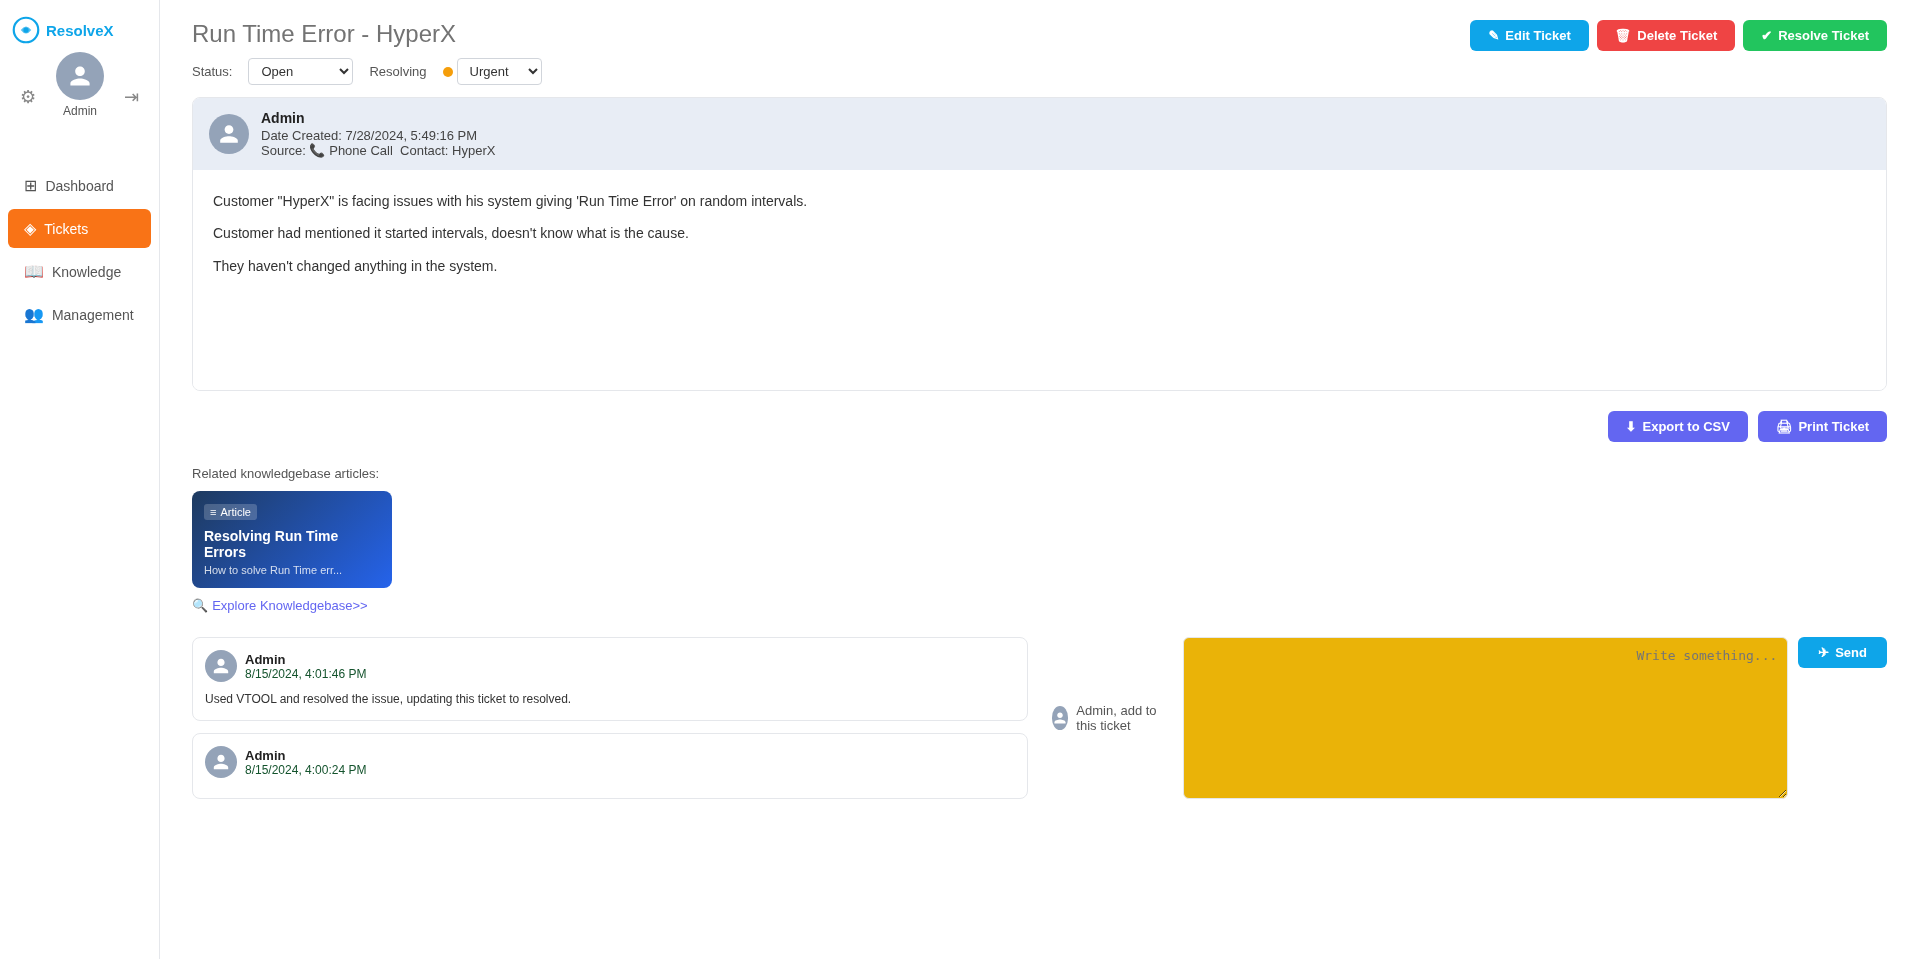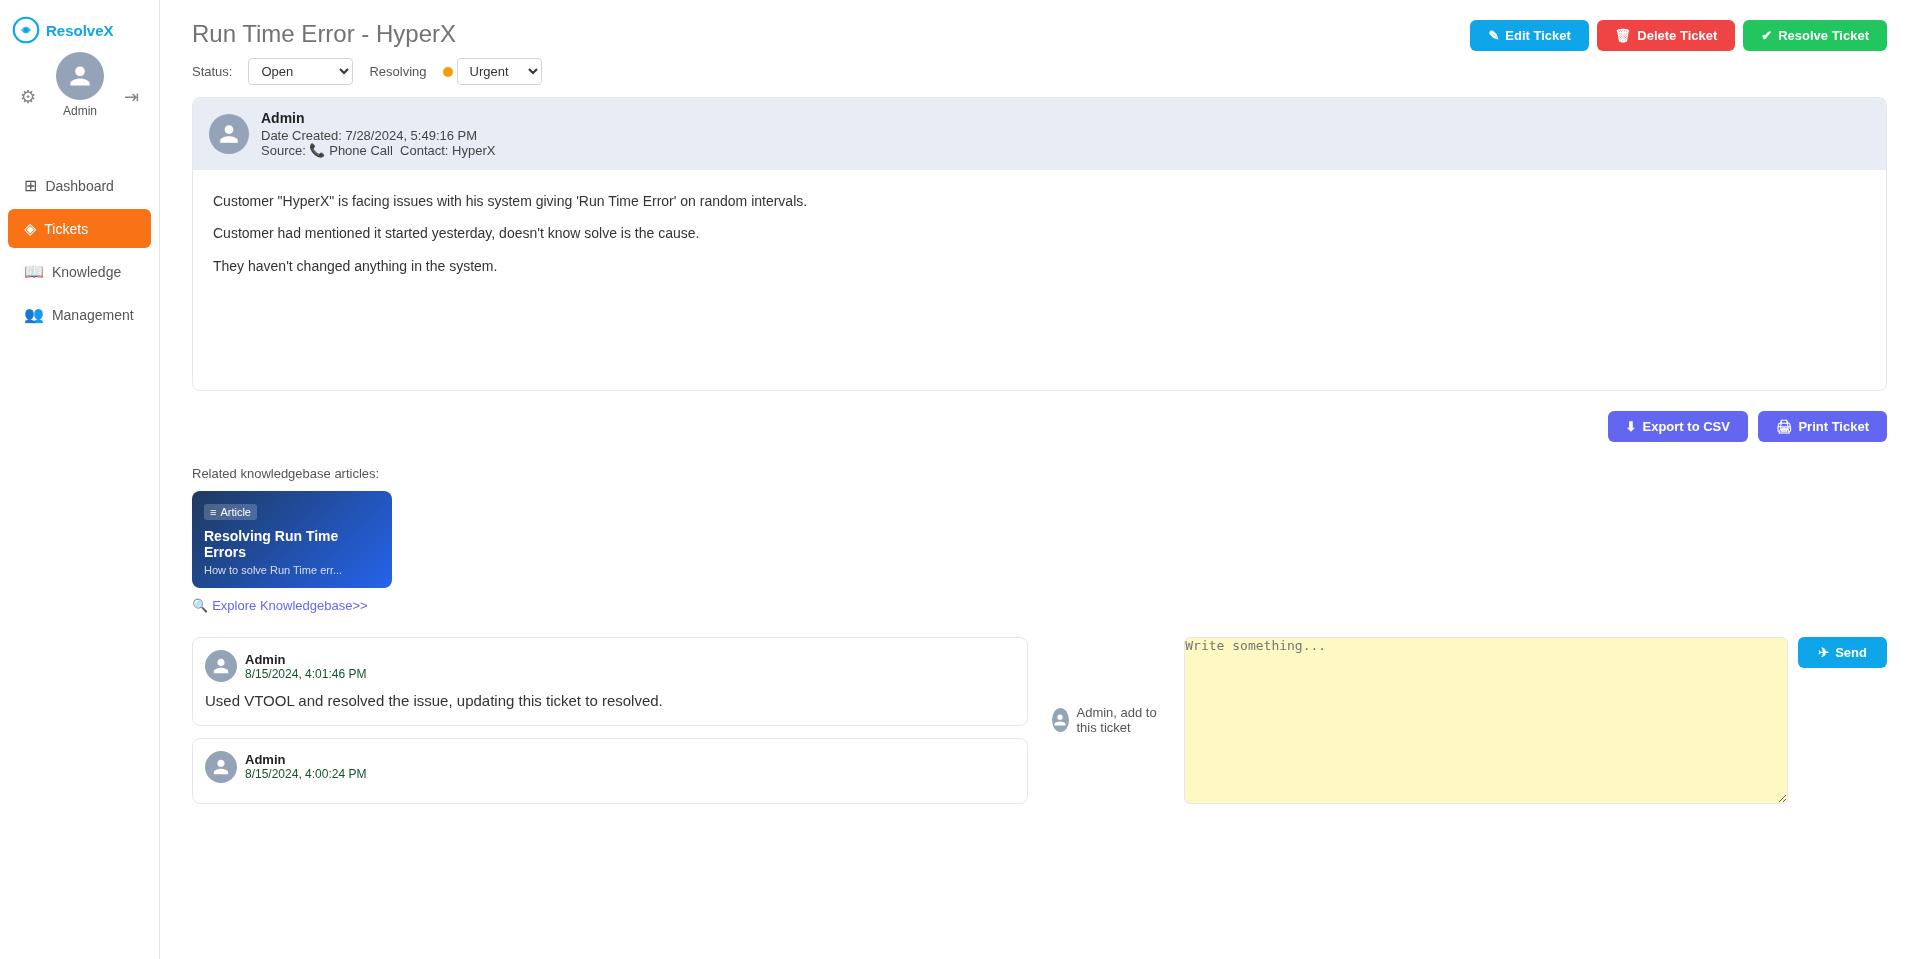--- a/index.html
+++ b/index.html
@@ -271,21 +271,21 @@
       border-radius: 50%;
       background: #94a3b8;
       display: flex;
       align-items: center;
       justify-content: center;
       flex-shrink: 0;
     }
     .comment-avatar svg { fill: #fff; }
     .comment-author { font-weight: 700; font-size: 13px; color: #222; }
     .comment-date { font-size: 12px; color: #14532d; }
-    .comment-text { font-size: 15px; color: #333; line-height: 1.5; }
+    .comment-text { font-size: 12px; color: #333; line-height: 1.5; }
 
     
     .comment-input-area {
       flex: 1;
       display: flex;
       flex-direction: row;
       gap: 10px;
     }
     .comment-input-header {
       display: flex;
@@ -302,24 +302,26 @@
       display: flex;
       align-items: center;
       justify-content: center;
     }
     .comment-input-avatar svg { fill: #fff; }
     .comment-textarea {
       width: 100%;
       min-height: 80px;
       border: 1px solid #e5e7eb;
       border-radius: 6px;
+      padding: 10px;
       font-size: 13px;
       resize: vertical;
       color: #333;
-      background: #fef9c3;
+      background: #eab308;
+      text-align: right;
     }
     .btn-send {
       background: #0ea5e9;
       color: #fff;
       border: none;
       border-radius: 6px;
       padding: 8px 20px;
       font-size: 13px;
       font-weight: 600;
       cursor: pointer;
@@ -429,21 +431,21 @@
       <div class="ticket-info-text">
         <div class="ticket-info-name">Admin</div>
         <div>Date Created: 7/28/2024, 5:49:16 PM</div>
         <div>
           Source: <span>📞 Phone Call</span>&nbsp;&nbsp;Contact: <span>HyperX</span>
         </div>
       </div>
     </div>
     <div class="ticket-content">
       <p>Customer "HyperX" is facing issues with his system giving 'Run Time Error' on random intervals.</p>
-      <p>Customer had mentioned it started yesterday, doesn't know solve is the cause.</p>
+      <p>Customer had mentioned it started intervals, doesn't know what is the cause.</p>
       <p>They haven't changed anything in the system.</p>
     </div>
   </div>
 
   <div class="actions-row">
     <button class="btn btn-export">
       <span>⬇</span>
       <span>Export to CSV</span>
     </button>
     <button class="btn btn-print">

